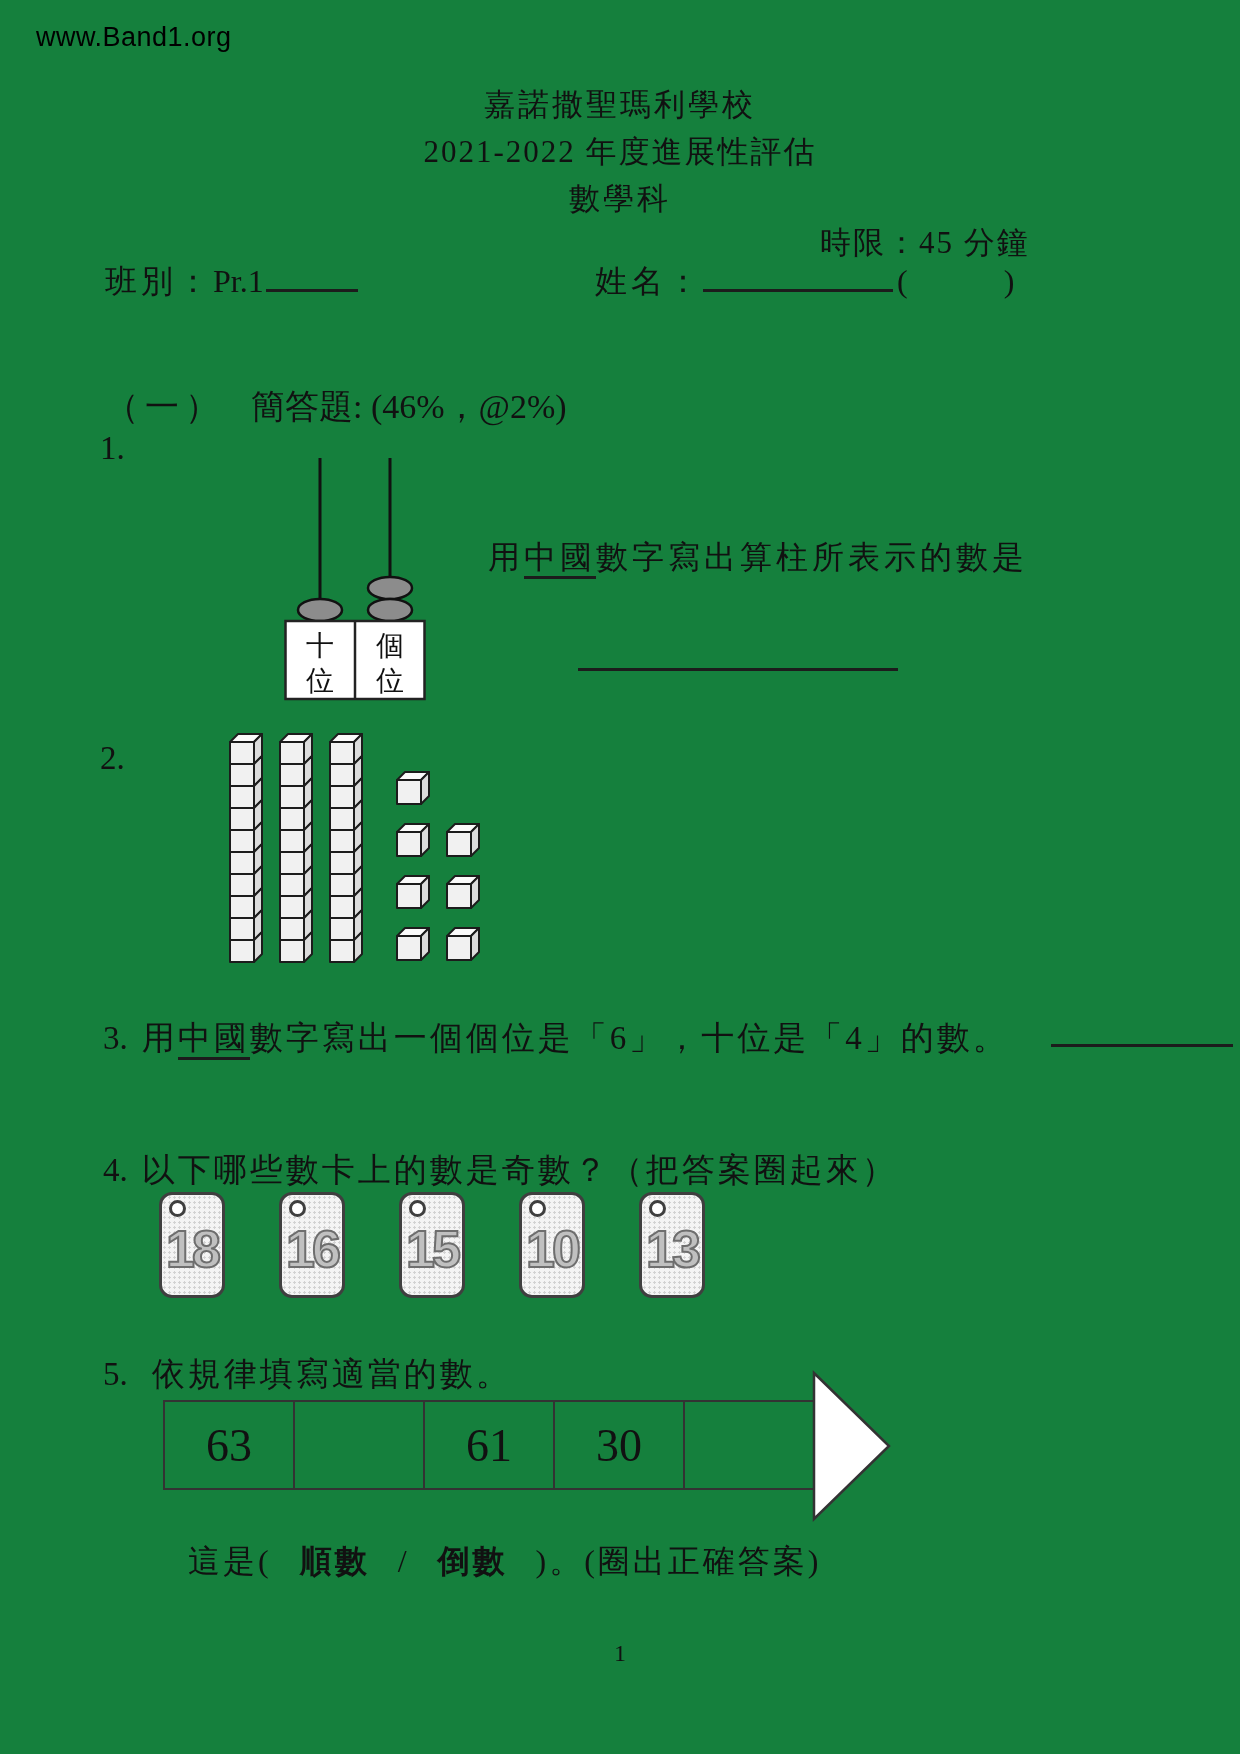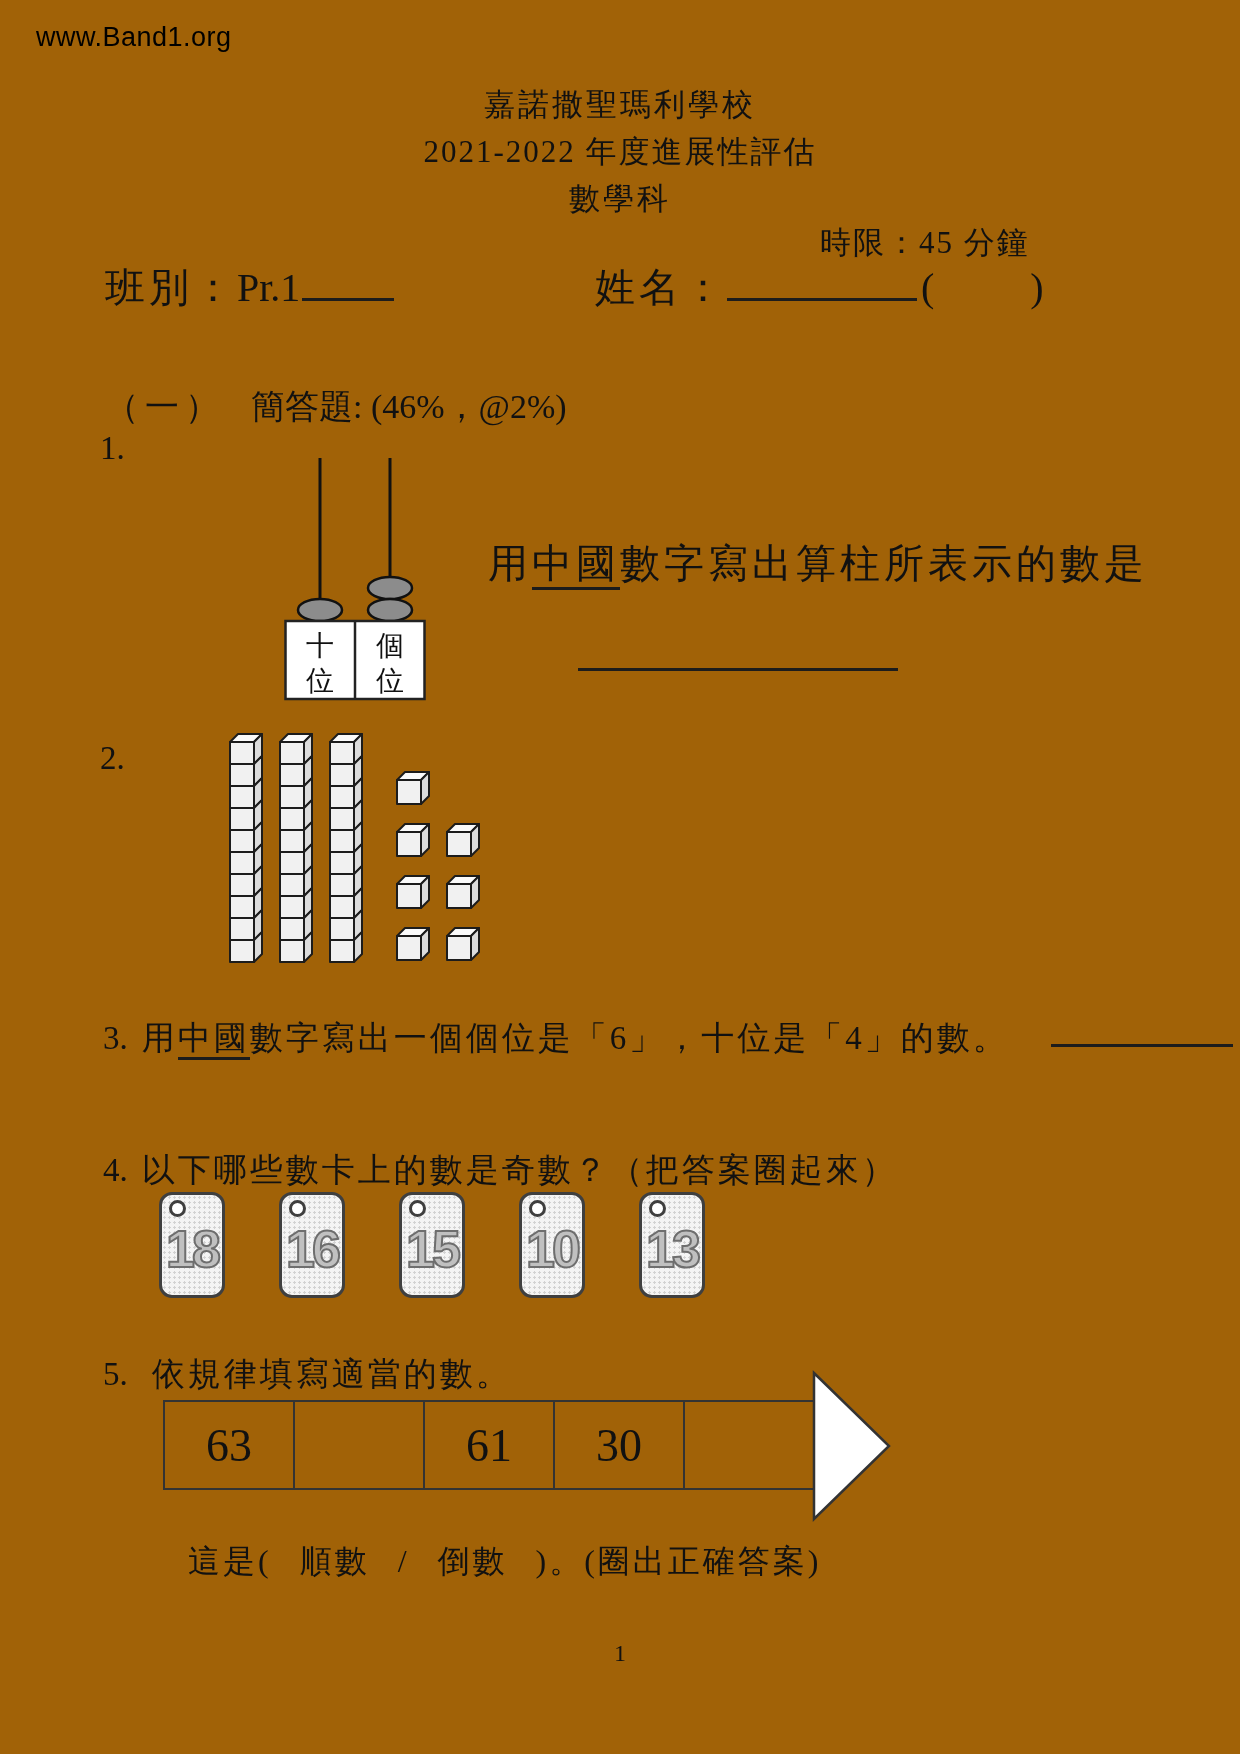--- a/index.html
+++ b/index.html
@@ -1,22 +1,22 @@
 <!DOCTYPE html>
 <html><head>
 <meta charset="utf-8">
 <style>
   html,body { margin:0; padding:0; background:#ffffff; }
   .page {
-    position:relative; width:1240px; height:1754px; background:#a16207;
+    position:relative; width:1240px; height:1754px; background:#15803d;
     font-family:"Liberation Serif","DejaVu Serif",serif; color:#111;
     overflow:hidden;
   }
   .abs { position:absolute; }
-  .cn { font-size:40px; letter-spacing:4px; white-space:nowrap; }
+  .cn { font-size:32px; letter-spacing:4px; white-space:nowrap; }
 
   .watermark { left:36px; top:22px; font-family:"Liberation Sans","DejaVu Sans",sans-serif; font-size:27px; letter-spacing:0.5px; color:#000; }
 
   .title { width:100%; text-align:center; font-size:31px; letter-spacing:3px; }
   .title-school  { top:84px; }
   .title-year    { top:131px; letter-spacing:2px; }
   .title-subject { top:178px; }
   .time-limit    { left:820px; top:222px; font-size:31px; letter-spacing:2px; white-space:nowrap; }
 
   .info-class { left:105px; top:260px; }
@@ -71,21 +71,21 @@
   .seq-strip { left:163px; top:1400px; display:flex; }
   .seq-cell {
     width:128px; height:86px; border:2.5px solid #333; border-left:none;
     display:flex; align-items:center; justify-content:center;
     font-size:46px;
   }
   .seq-cell:first-child { border-left:2.5px solid #333; }
   .seq-arrow { left:812px; top:1370px; }
 
   .q5-footer { left:188px; top:1540px; font-size:32px; letter-spacing:3px; white-space:nowrap; }
-  .q5-footer .opt { margin:1px 28px; }
+  .q5-footer .opt { margin:1px 28px;font-weight:bold; }
   .q5-footer .slash { margin-right:0px; }
 
   .page-num { top:1640px; width:100%; text-align:center; font-size:24px; }
 
   
   .cube-top   { fill:#fbfbfb; stroke:#1c1c1c; stroke-width:2; stroke-linejoin:round; }
   .cube-front { fill:#f1f1f1; stroke:#1c1c1c; stroke-width:2; stroke-linejoin:round; }
   .cube-side  { fill:#dcdcdc; stroke:#1c1c1c; stroke-width:2; stroke-linejoin:round; }
   .abacus-rod { stroke:#111; stroke-width:3; }
   .abacus-bead { fill:#8c8c8c; stroke:#111; stroke-width:2.5; }

